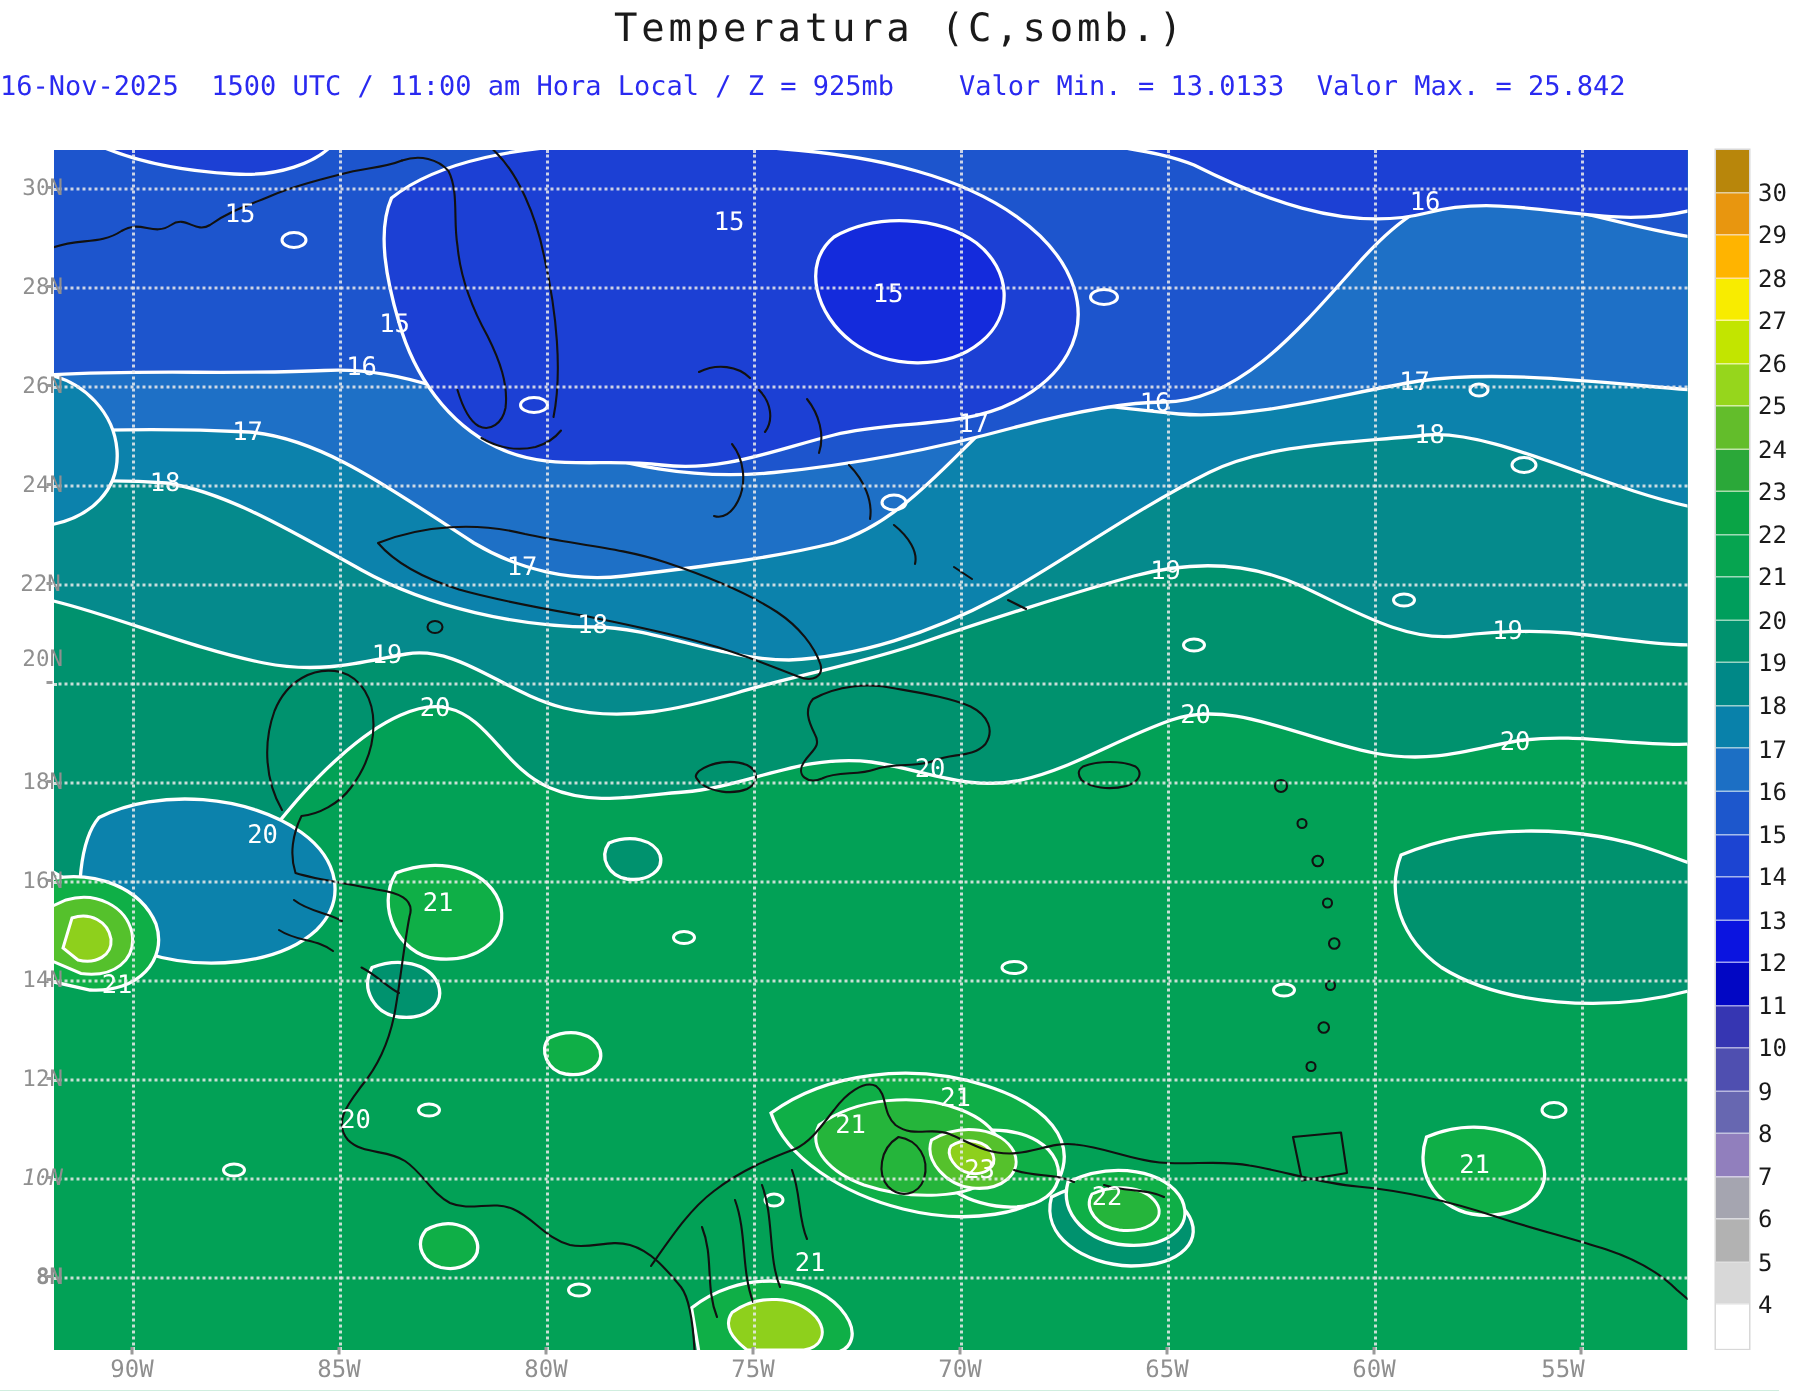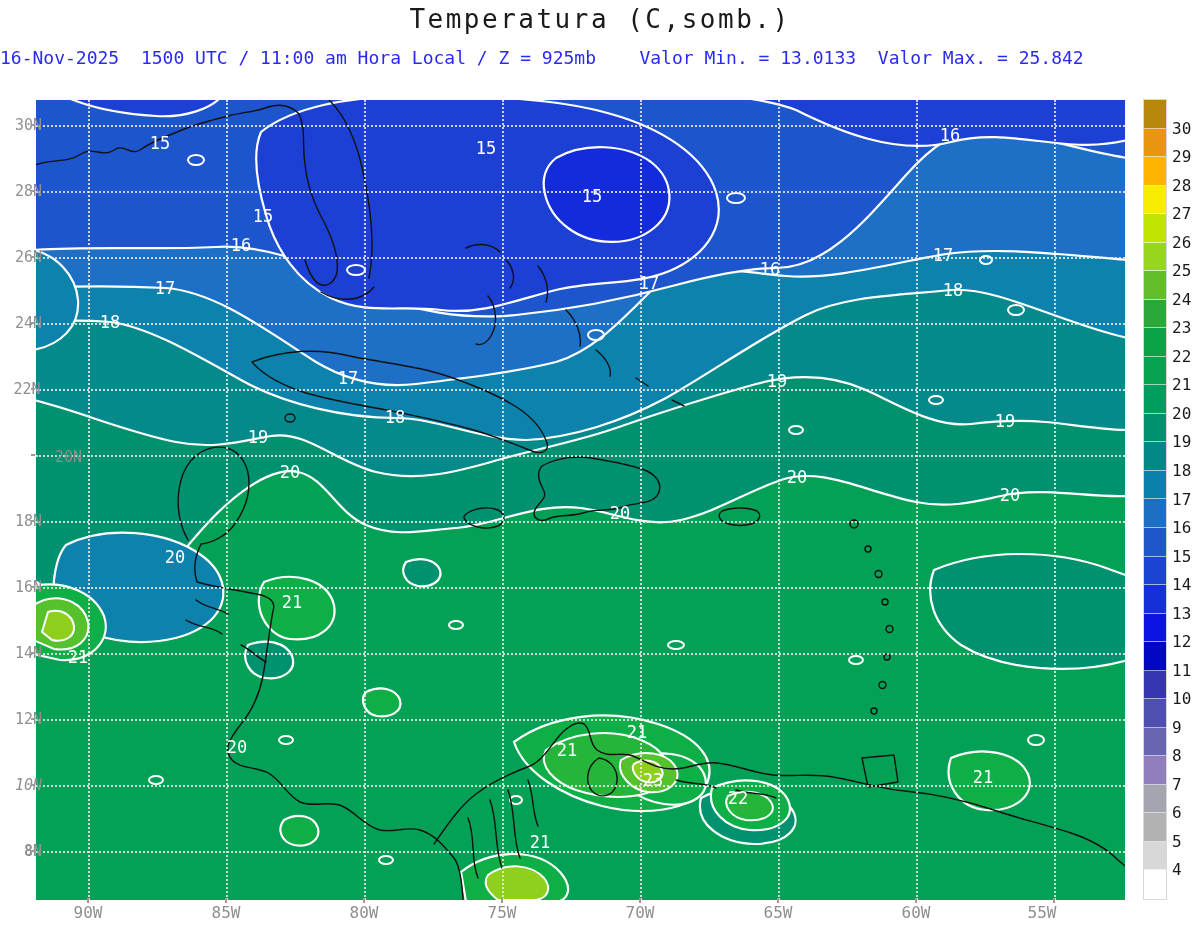--- a/index.html
+++ b/index.html
@@ -179,21 +179,21 @@
       <div class="ylab" style="top: 116px;">30N</div>
       <div class="tick" style="left: 31px; width: 4px; height: 2px; top: 124px;"></div>
       <div class="ylab" style="top: 182px;">28N</div>
       <div class="tick" style="left: 31px; width: 4px; height: 2px; top: 190px;"></div>
       <div class="ylab" style="top: 248px;">26N</div>
       <div class="tick" style="left: 31px; width: 4px; height: 2px; top: 256px;"></div>
       <div class="ylab" style="top: 314px;">24N</div>
       <div class="tick" style="left: 31px; width: 4px; height: 2px; top: 322px;"></div>
       <div class="ylab" style="top: 380px; text-align: center;">22N</div>
       <div class="tick" style="left: 31px; width: 4px; height: 2px; top: 388px;"></div>
-      <div class="ylab" style="top: 448px; margin-left: 40px;">20N</div>
+      <div class="ylab" style="top: 430px;">20N</div>
       <div class="tick" style="left: 31px; width: 4px; height: 2px; top: 454px;"></div>
       <div class="ylab" style="top: 512px;">18N</div>
       <div class="tick" style="left: 31px; width: 4px; height: 2px; top: 520px;"></div>
       <div class="ylab" style="top: 578px;">16N</div>
       <div class="tick" style="left: 31px; width: 4px; height: 2px; top: 586px;"></div>
       <div class="ylab" style="top: 644px;">14N</div>
       <div class="tick" style="left: 31px; width: 4px; height: 2px; top: 652px;"></div>
       <div class="ylab" style="top: 710px;">12N</div>
       <div class="tick" style="left: 31px; width: 4px; height: 2px; top: 718px;"></div>
       <div class="ylab" style="top: 776px; font-style: italic;">10N</div>

